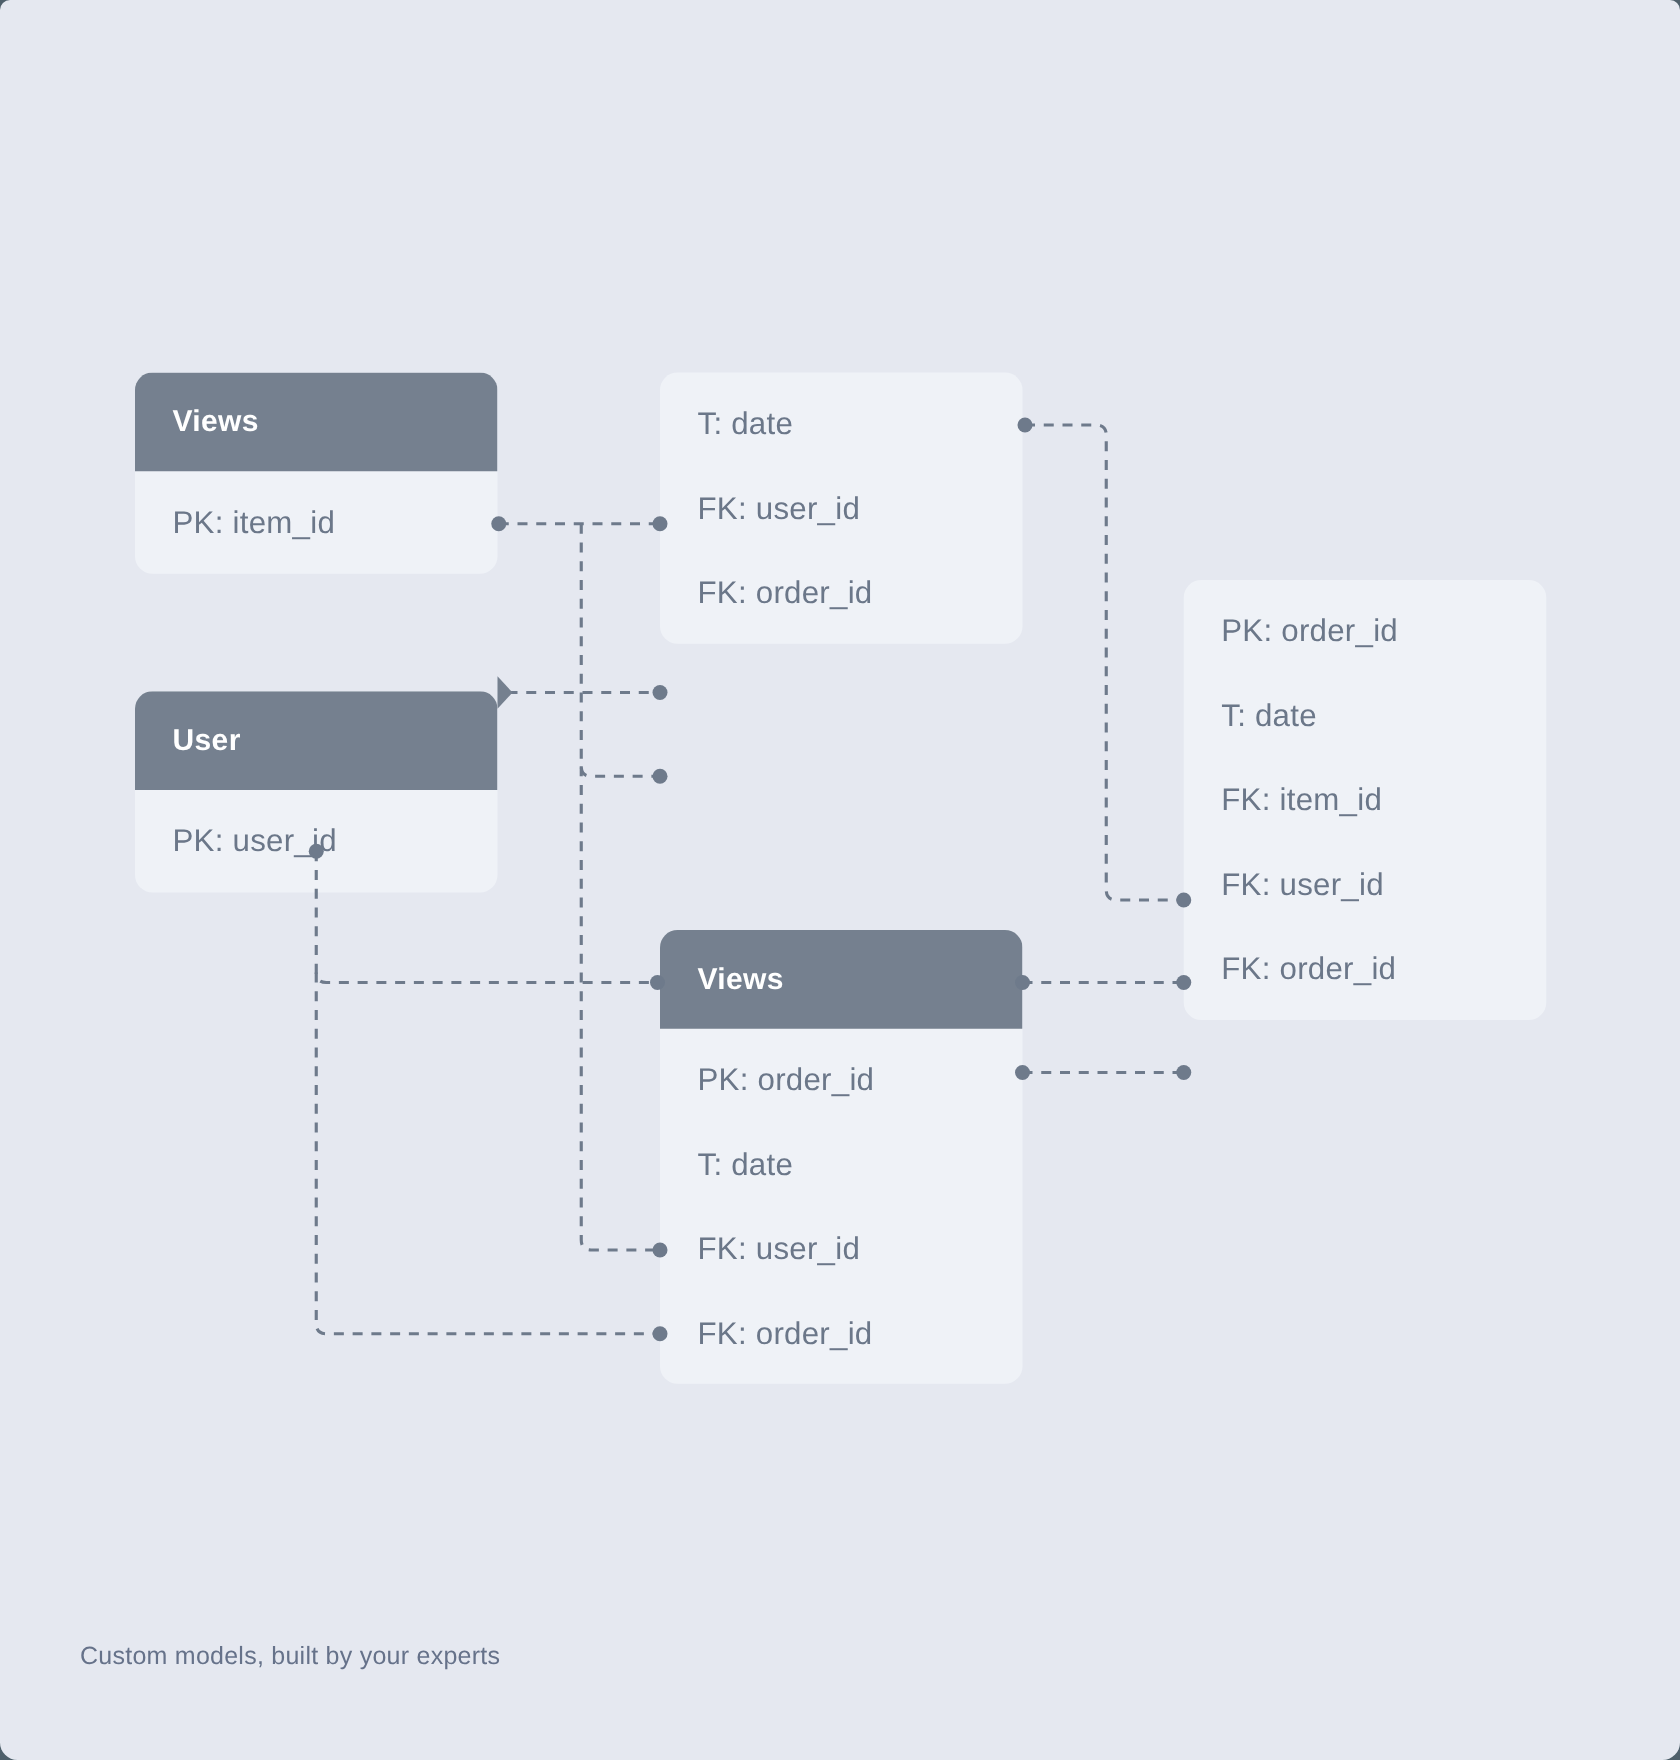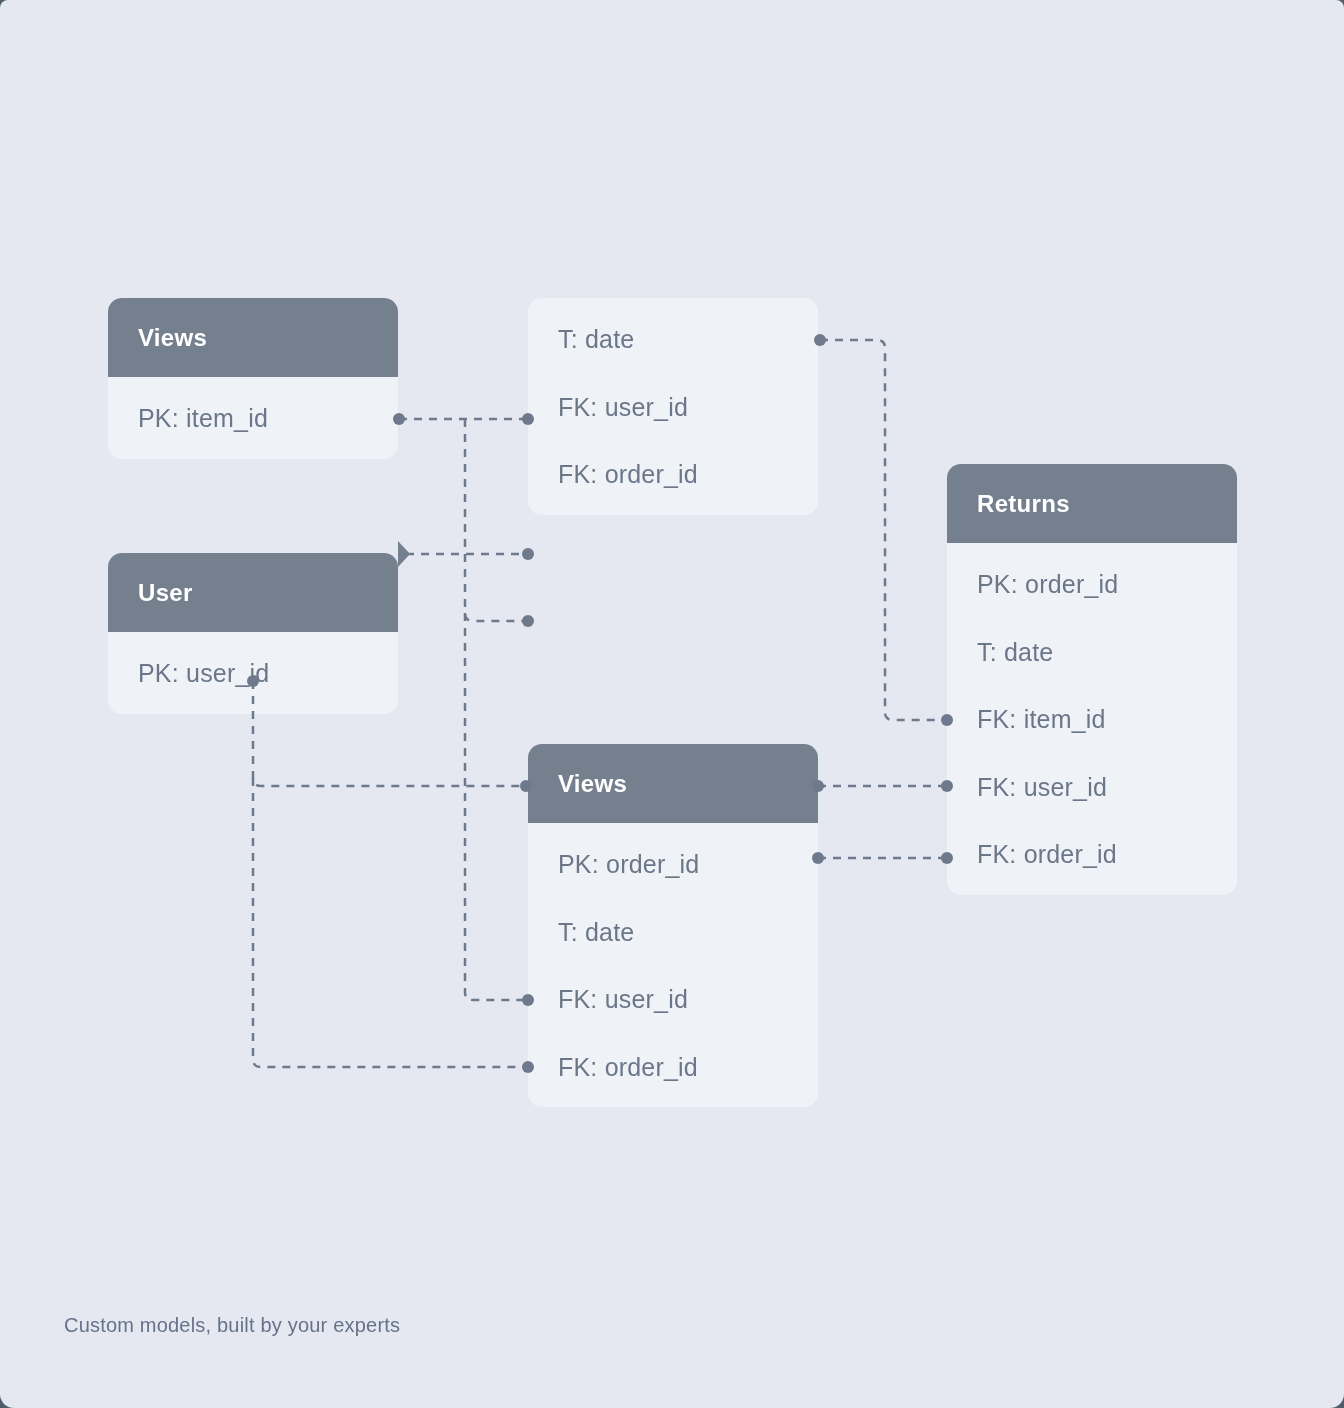--- a/index.html
+++ b/index.html
@@ -122,23 +122,20 @@
     </div>
     <div class="card-rows">
       <div class="card-row">PK: order_id</div>
       <div class="card-row">T: date</div>
       <div class="card-row">FK: user_id</div>
       <div class="card-row">FK: order_id</div>
     </div>
   </div>
 
   <div class="card" id="card-returns">
-    <div class="card-header">
-      <span class="card-title">Returns</span>
-    </div>
     <div class="card-rows">
       <div class="card-row">PK: order_id</div>
       <div class="card-row">T: date</div>
       <div class="card-row">FK: item_id</div>
       <div class="card-row">FK: user_id</div>
       <div class="card-row">FK: order_id</div>
     </div>
   </div>
 
   <svg class="connector-layer" viewBox="0 0 1344 1408">

